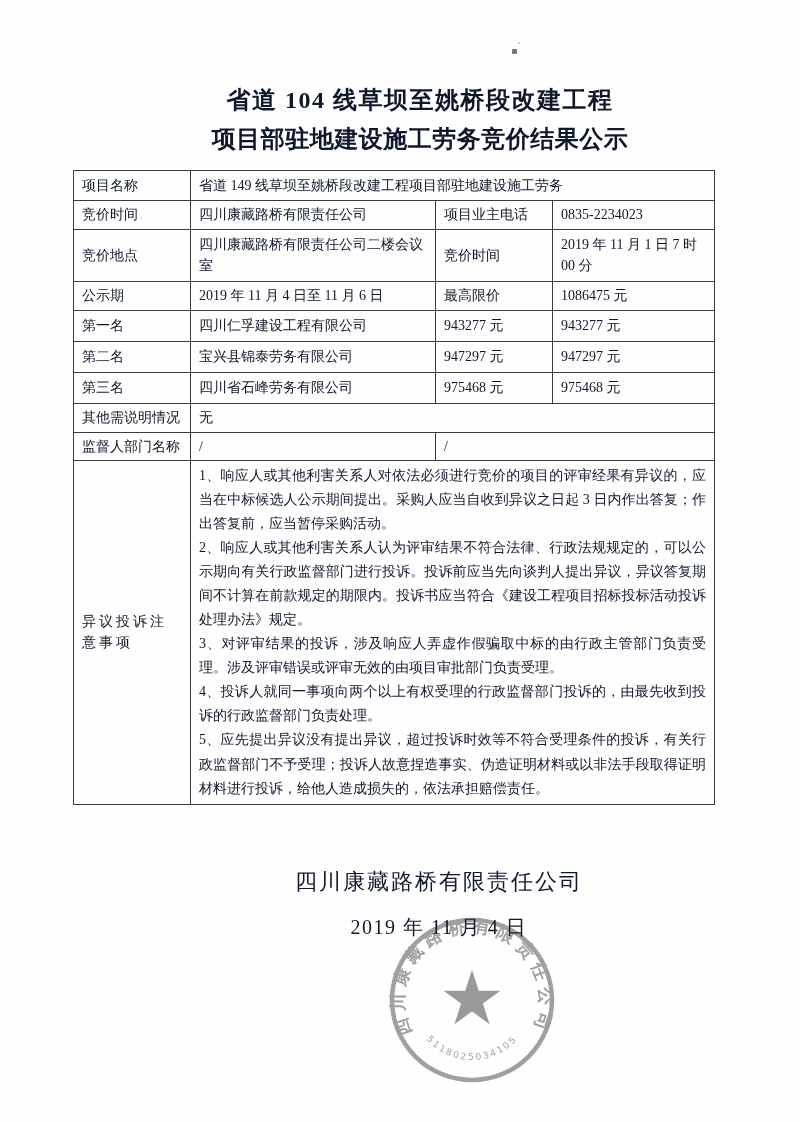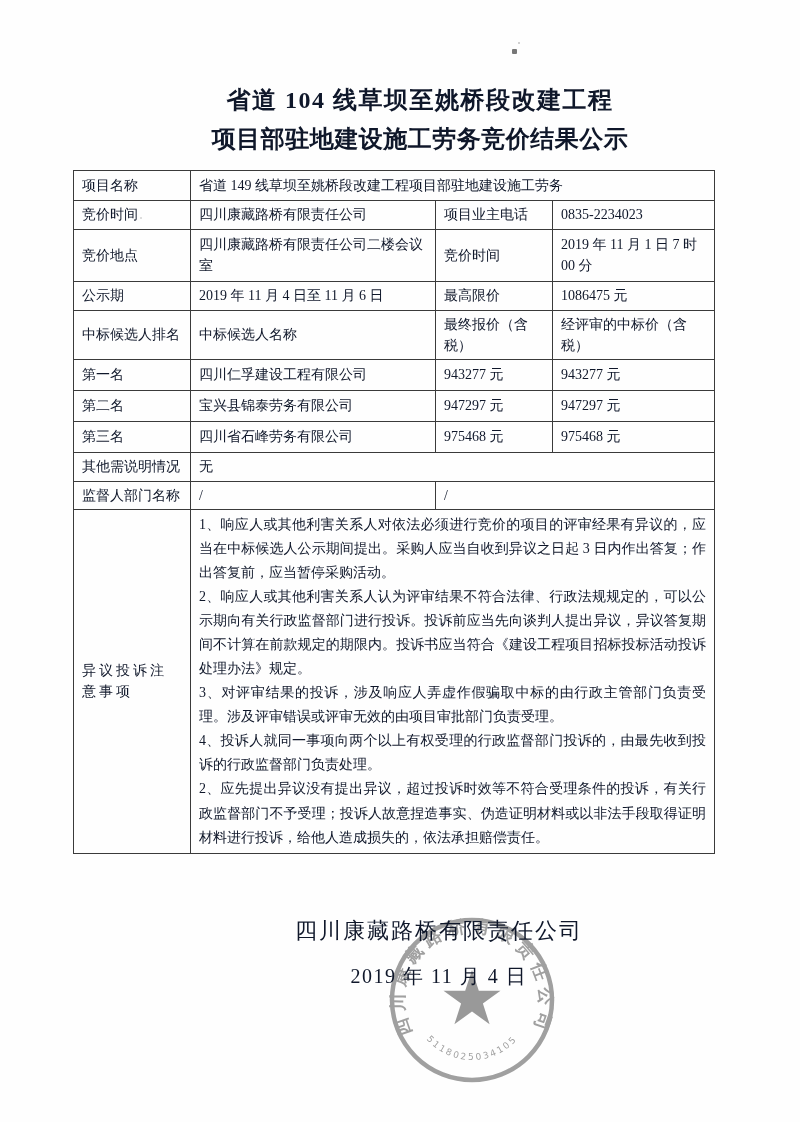--- a/index.html
+++ b/index.html
@@ -91,26 +91,20 @@
         <td>四川康藏路桥有限责任公司二楼会议室</td>
         <td>竞价时间</td>
         <td>2019 年 11 月 1 日 7 时 00 分</td>
       </tr>
       <tr class="h29">
         <td class="lab">公示期</td>
         <td>2019 年 11 月 4 日至 11 月 6 日</td>
         <td>最高限价</td>
         <td>1086475 元</td>
       </tr>
-      <tr class="h29">
-        <td class="lab">中标候选人排名</td>
-        <td>中标候选人名称</td>
-        <td>最终报价（含税）</td>
-        <td>经评审的中标价（含税）</td>
-      </tr>
       <tr class="h31">
         <td class="lab">第一名</td>
         <td>四川仁孚建设工程有限公司</td>
         <td>943277 元</td>
         <td>943277 元</td>
       </tr>
       <tr class="h31">
         <td class="lab">第二名</td>
         <td>宝兴县锦泰劳务有限公司</td>
         <td>947297 元</td>
@@ -131,21 +125,21 @@
         <td>/</td>
         <td colspan="2">/</td>
       </tr>
       <tr>
         <td class="lab obj-label">异议投诉注意事项</td>
         <td colspan="3" class="obj-cell">
           <p>1、响应人或其他利害关系人对依法必须进行竞价的项目的评审经果有异议的，应当在中标候选人公示期间提出。采购人应当自收到异议之日起 3 日内作出答复；作出答复前，应当暂停采购活动。</p>
           <p>2、响应人或其他利害关系人认为评审结果不符合法律、行政法规规定的，可以公示期向有关行政监督部门进行投诉。投诉前应当先向谈判人提出异议，异议答复期间不计算在前款规定的期限内。投诉书应当符合《建设工程项目招标投标活动投诉处理办法》规定。</p>
           <p>3、对评审结果的投诉，涉及响应人弄虚作假骗取中标的由行政主管部门负责受理。涉及评审错误或评审无效的由项目审批部门负责受理。</p>
           <p>4、投诉人就同一事项向两个以上有权受理的行政监督部门投诉的，由最先收到投诉的行政监督部门负责处理。</p>
-          <p>2、应先提出异议没有提出异议，超过投诉时效等不符合受理条件的投诉，有关行政监督部门不予受理；投诉人故意捏造事实、伪造证明材料或以非法手段取得证明材料进行投诉，给他人造成损失的，依法承担赔偿责任。</p>
+          <p>5、应先提出异议没有提出异议，超过投诉时效等不符合受理条件的投诉，有关行政监督部门不予受理；投诉人故意捏造事实、伪造证明材料或以非法手段取得证明材料进行投诉，给他人造成损失的，依法承担赔偿责任。</p>
         </td>
       </tr>
     </tbody>
   </table>
 
   <div class="footer">
     <div class="company">四川康藏路桥有限责任公司</div>
     <div class="sign-date">2019 年 11 月 4 日</div>
   </div>
 

